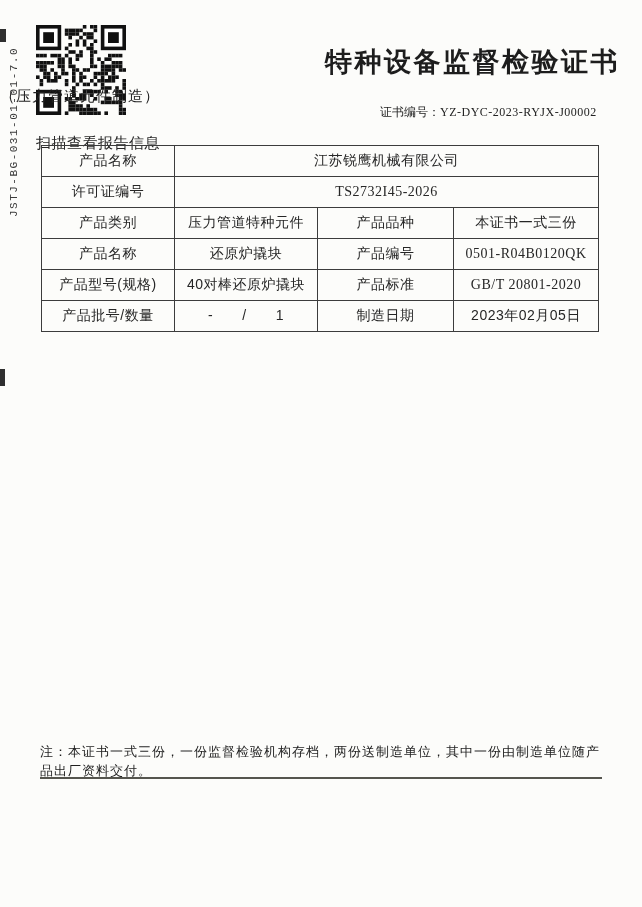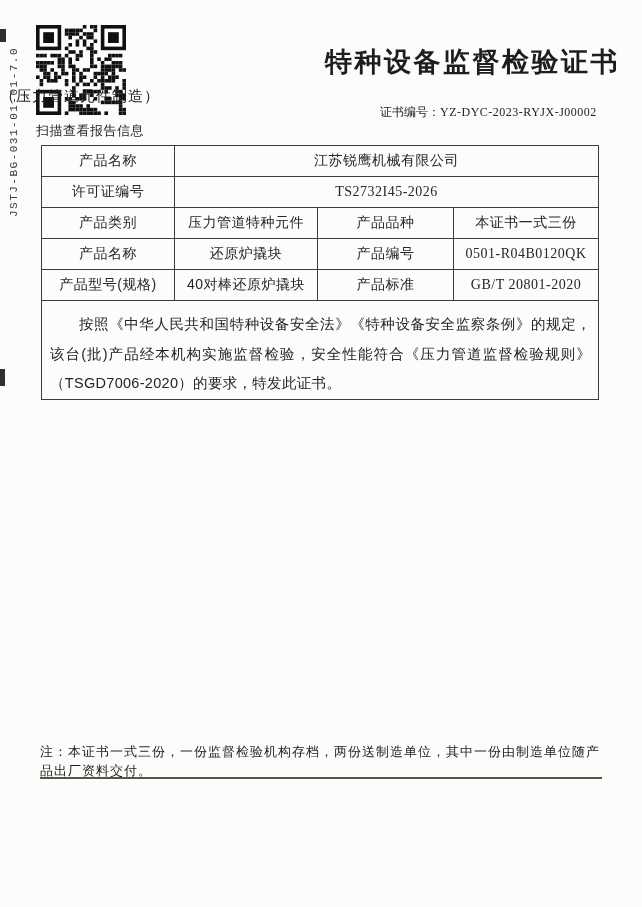--- a/index.html
+++ b/index.html
@@ -14,21 +14,21 @@
   .edge-mark.m1 { top:29px; width:6px; height:13px; }
   .edge-mark.m2 { top:369px; width:5px; height:17px; }
   
   .doc-code {
     position:absolute; left:14px; top:132px; transform:translate(-50%,-50%) rotate(-90deg);
     white-space:nowrap; font-family:"Liberation Mono","DejaVu Sans Mono",monospace;
     font-size:11px; letter-spacing:1.5px; color:#3a3a3a;
   }
   
   .qr-wrap { position:absolute; left:36px; top:25px; width:90px; }
-  .qr-caption { margin-top:3px; font-size:13px; color:#262626; letter-spacing:.5px; white-space:nowrap; }
+  .qr-caption { margin-top:15px; font-size:15px; color:#262626; letter-spacing:.5px; white-space:nowrap; }
   
   .title {
     position:absolute; left:0; top:44px; width:620px; text-align:right;
     font-size:27px; font-weight:700; letter-spacing:2.5px; color:#1d1d1d;
   }
   .subtitle {
     position:absolute; left:0; top:87px; width:616px; text-align:left;
     font-size:15px; letter-spacing:1px; color:#222;
   }
   .cert-no-line {
@@ -330,30 +330,24 @@
       <td>产品编号</td>
       <td class="num">0501-R04B0120QK</td>
     </tr>
     <tr>
       <td>产品型号(规格)</td>
       <td>40对棒还原炉撬块</td>
       <td>产品标准</td>
       <td class="num">GB/T 20801-2020</td>
     </tr>
     <tr>
-      <td class="bigcell" colspan="4">
-        <p class="statement">按照《中华人民共和国特种设备安全法》《特种设备安全监察条例》的规定，该台(批)产品经本机构实施监督检验，安全性能符合《压力管道监督检验规则》（TSGD7006-2020）的要求，特发此证书。</p>
-
-        <div class="agency-row">
-          
-          
-          
-        </div>
-
-      </td>
+      <td>产品批号/数量</td>
+      <td>-　　/　　1</td>
+      <td>制造日期</td>
+      <td>2023年02月05日</td>
     </tr>
   </tbody>
     </table>
 
   <div class="footnote">注：本证书一式三份，一份监督检验机构存档，两份送制造单位，其中一份由制造单位随产品出厂资料交付。</div>
   <div class="bottom-rule"></div>
 
 </div>
 
 </body></html>

